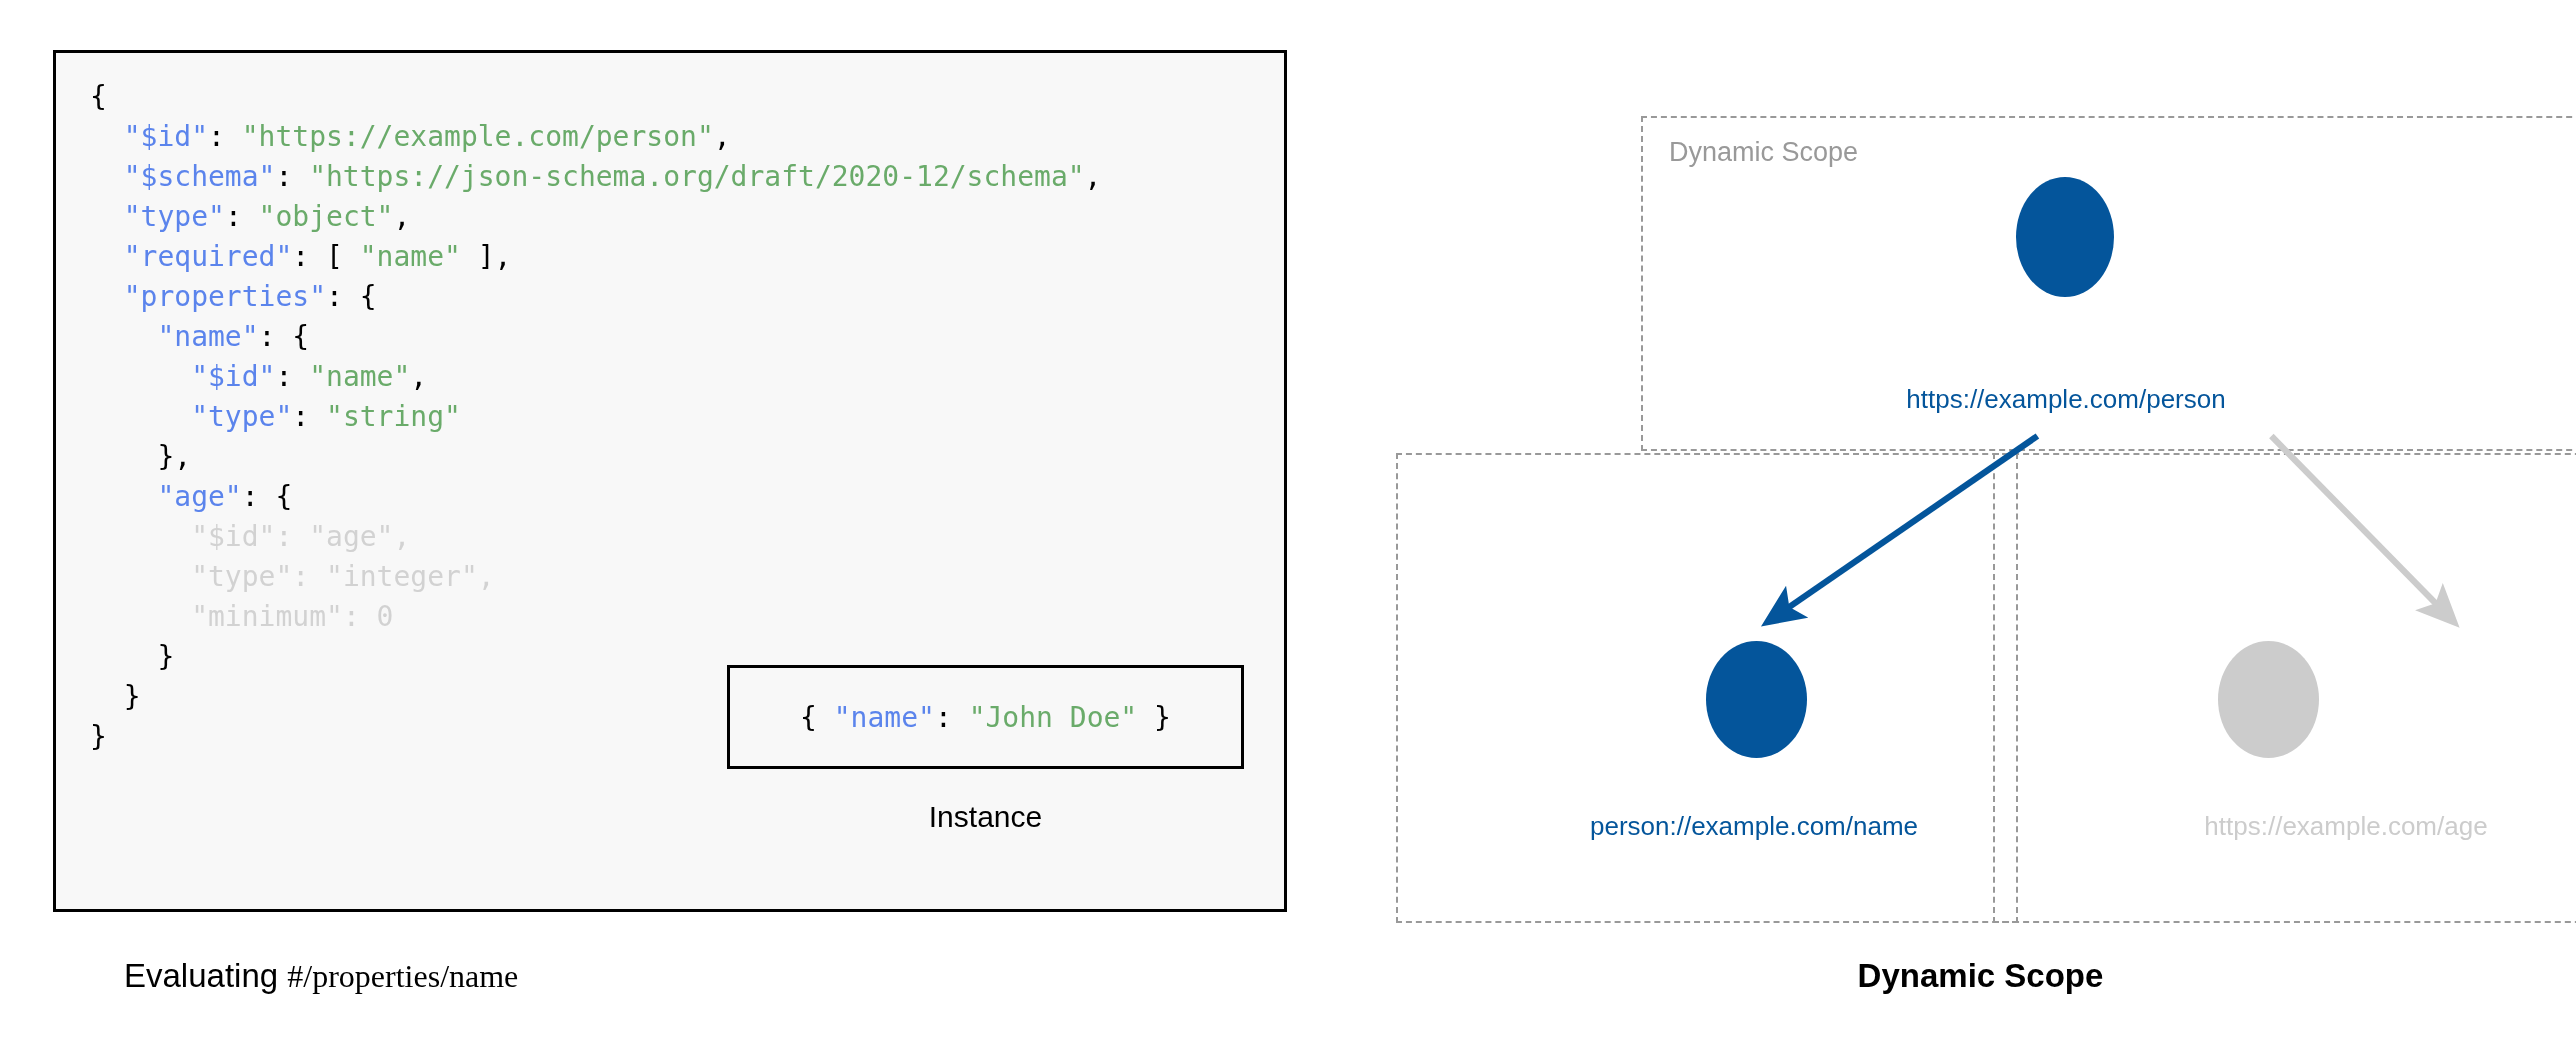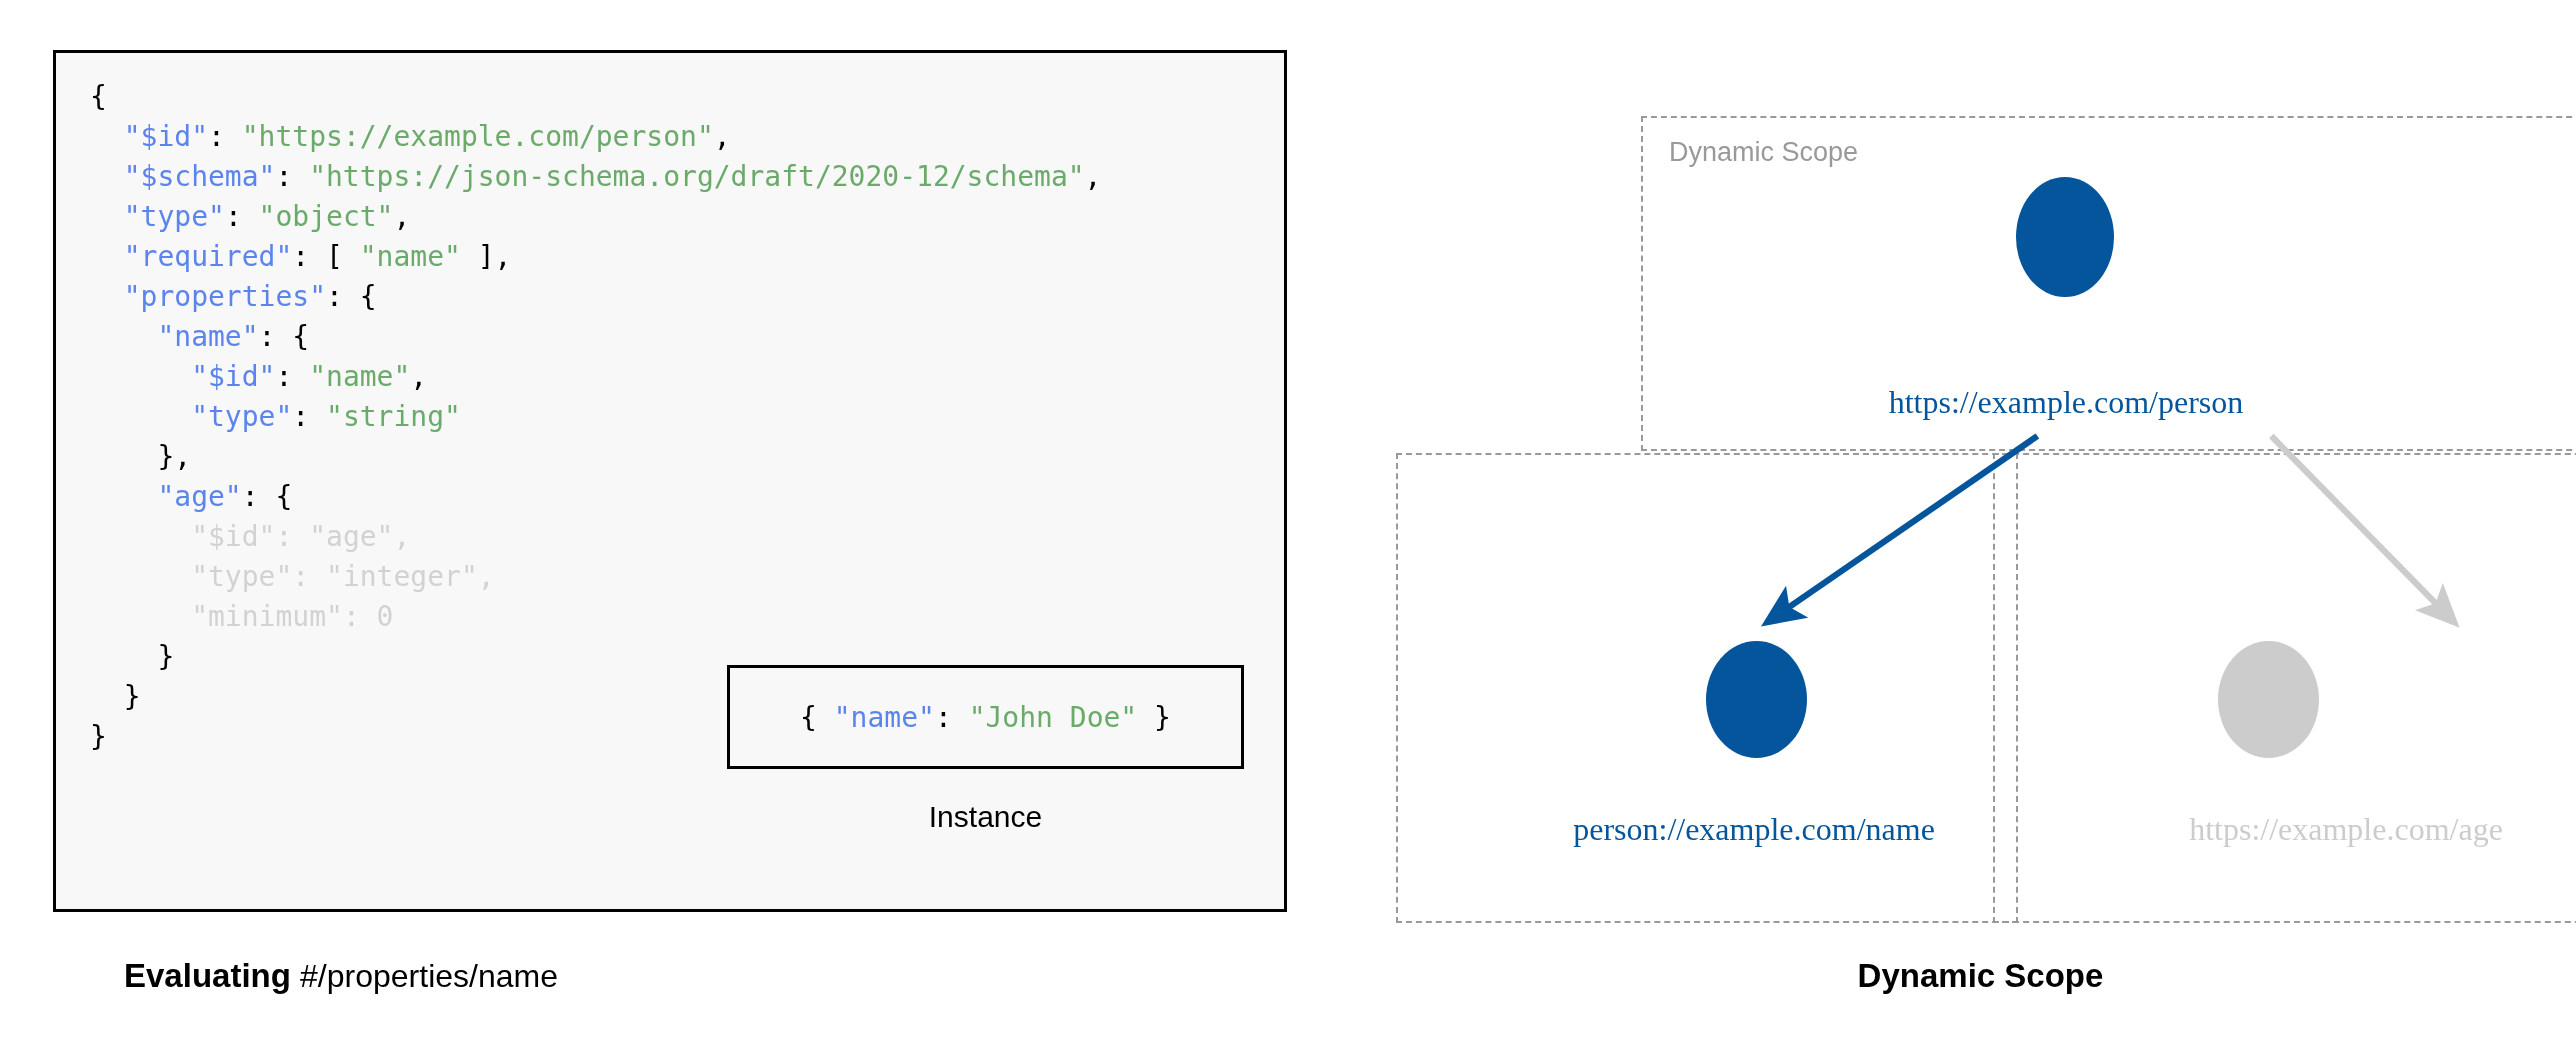--- a/index.html
+++ b/index.html
@@ -76,24 +76,24 @@
 
   #left-caption {
     position: absolute;
     left: 124px; top: 957px;
     font-size: 33px;
     color: #000000;
     white-space: nowrap;
   }
   #left-caption .cap-bold {
     font-family: "Liberation Sans", sans-serif;
-    font-weight: bold;
+    font-weight: normal;
   }
   #left-caption .cap-mono {
-    font-family: Liberation Sans, sans-serif;
+    font-family: Liberation Serif, serif;
     font-weight: normal;
     font-size: 32px;
   }
 
   
   #right-panel {
     position: absolute;
     left: 1350px; top: 0;
     width: 1261px; height: 1053px;
   }
@@ -122,22 +122,22 @@
   }
   .node-blue { background: #04559b; }
   .node-grey { background: #cccccc; }
 
   #node-person { left: 666px; top: 177px;  width: 98px; height: 120px; }
   #node-name   { left: 356px;  top: 641px; width: 101px; height: 117px; }
   #node-age    { left: 868px; top: 641px; width: 101px; height: 117px; }
 
   .node-label {
     position: absolute;
-    font-family: Liberation Serif, serif;
-    font-size: 32px;
+    font-family: Liberation Sans, sans-serif;
+    font-size: 26px;
     white-space: nowrap;
     text-align: center;
   }
   .label-blue { color: #04559b; }
   .label-grey { color: #cccccc; }
 
   #label-person { left: 404px; top: 384px;  width: 624px; }
   #label-name   { left: 91px; top: 811px; width: 626px; }
   #label-age    { left: 683px; top: 811px; width: 626px; }
 

